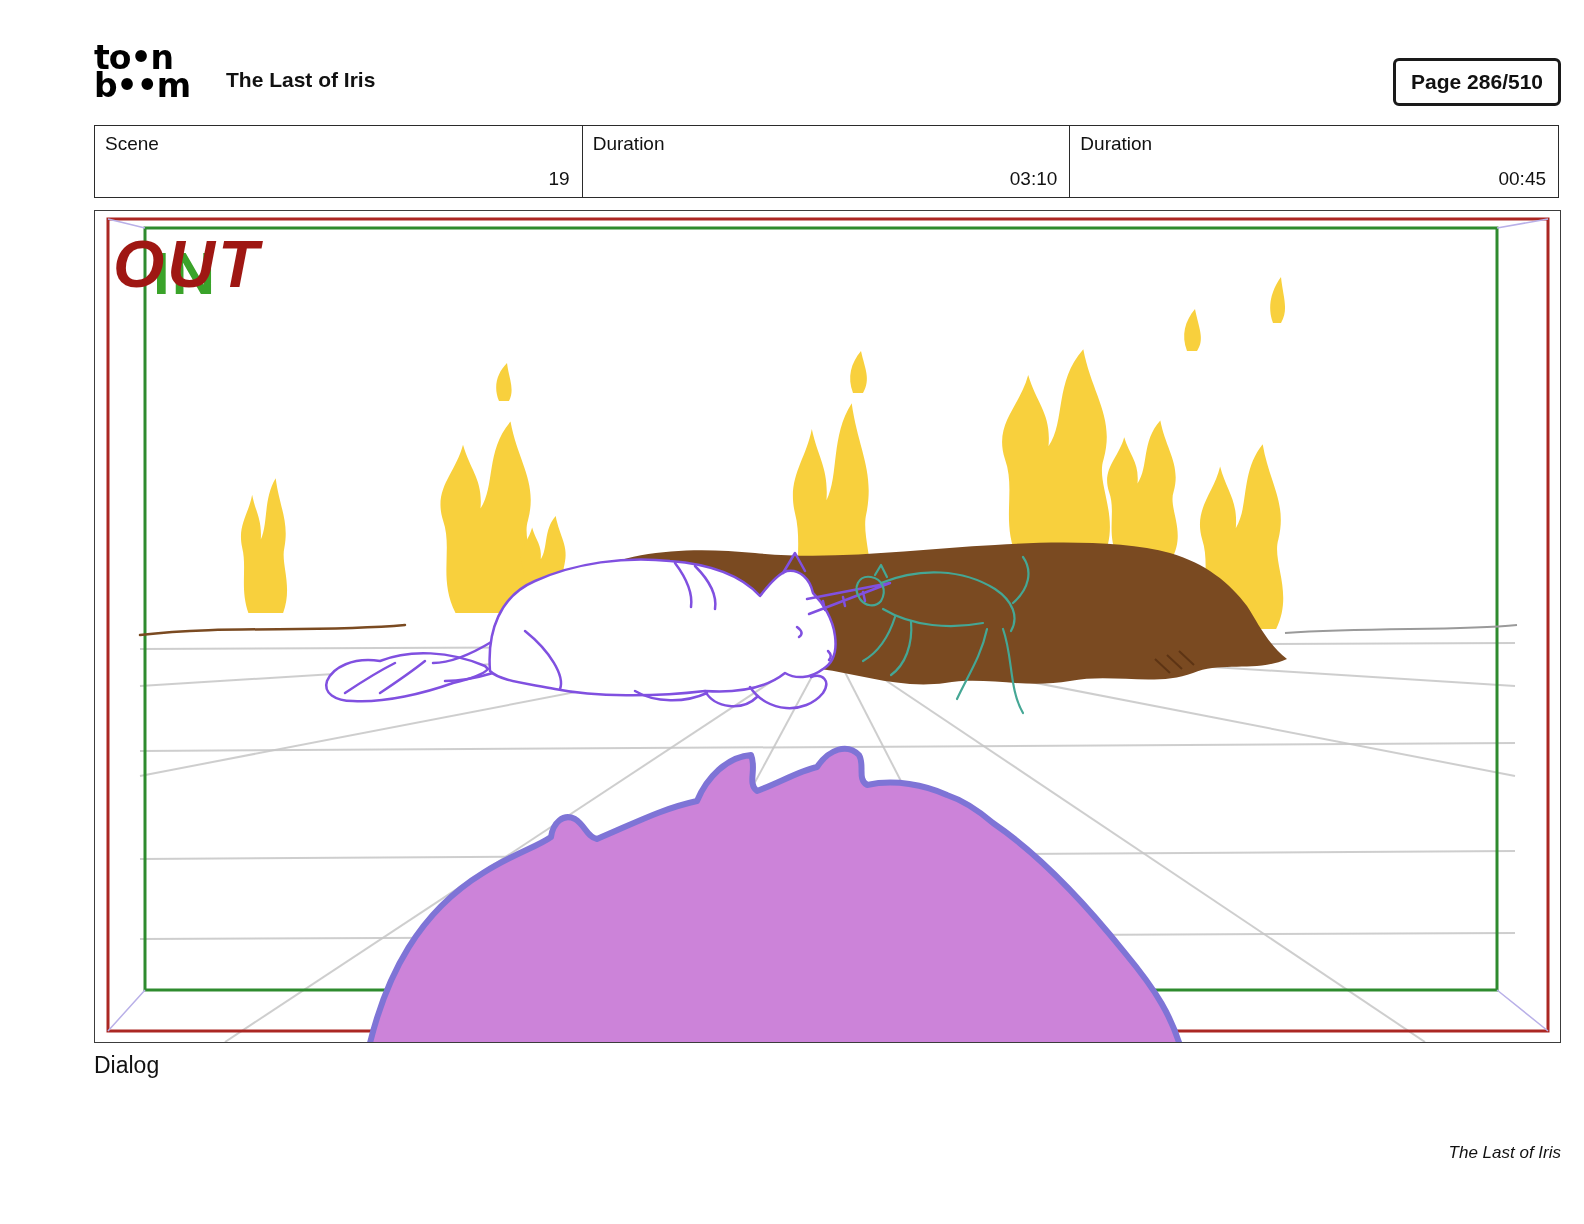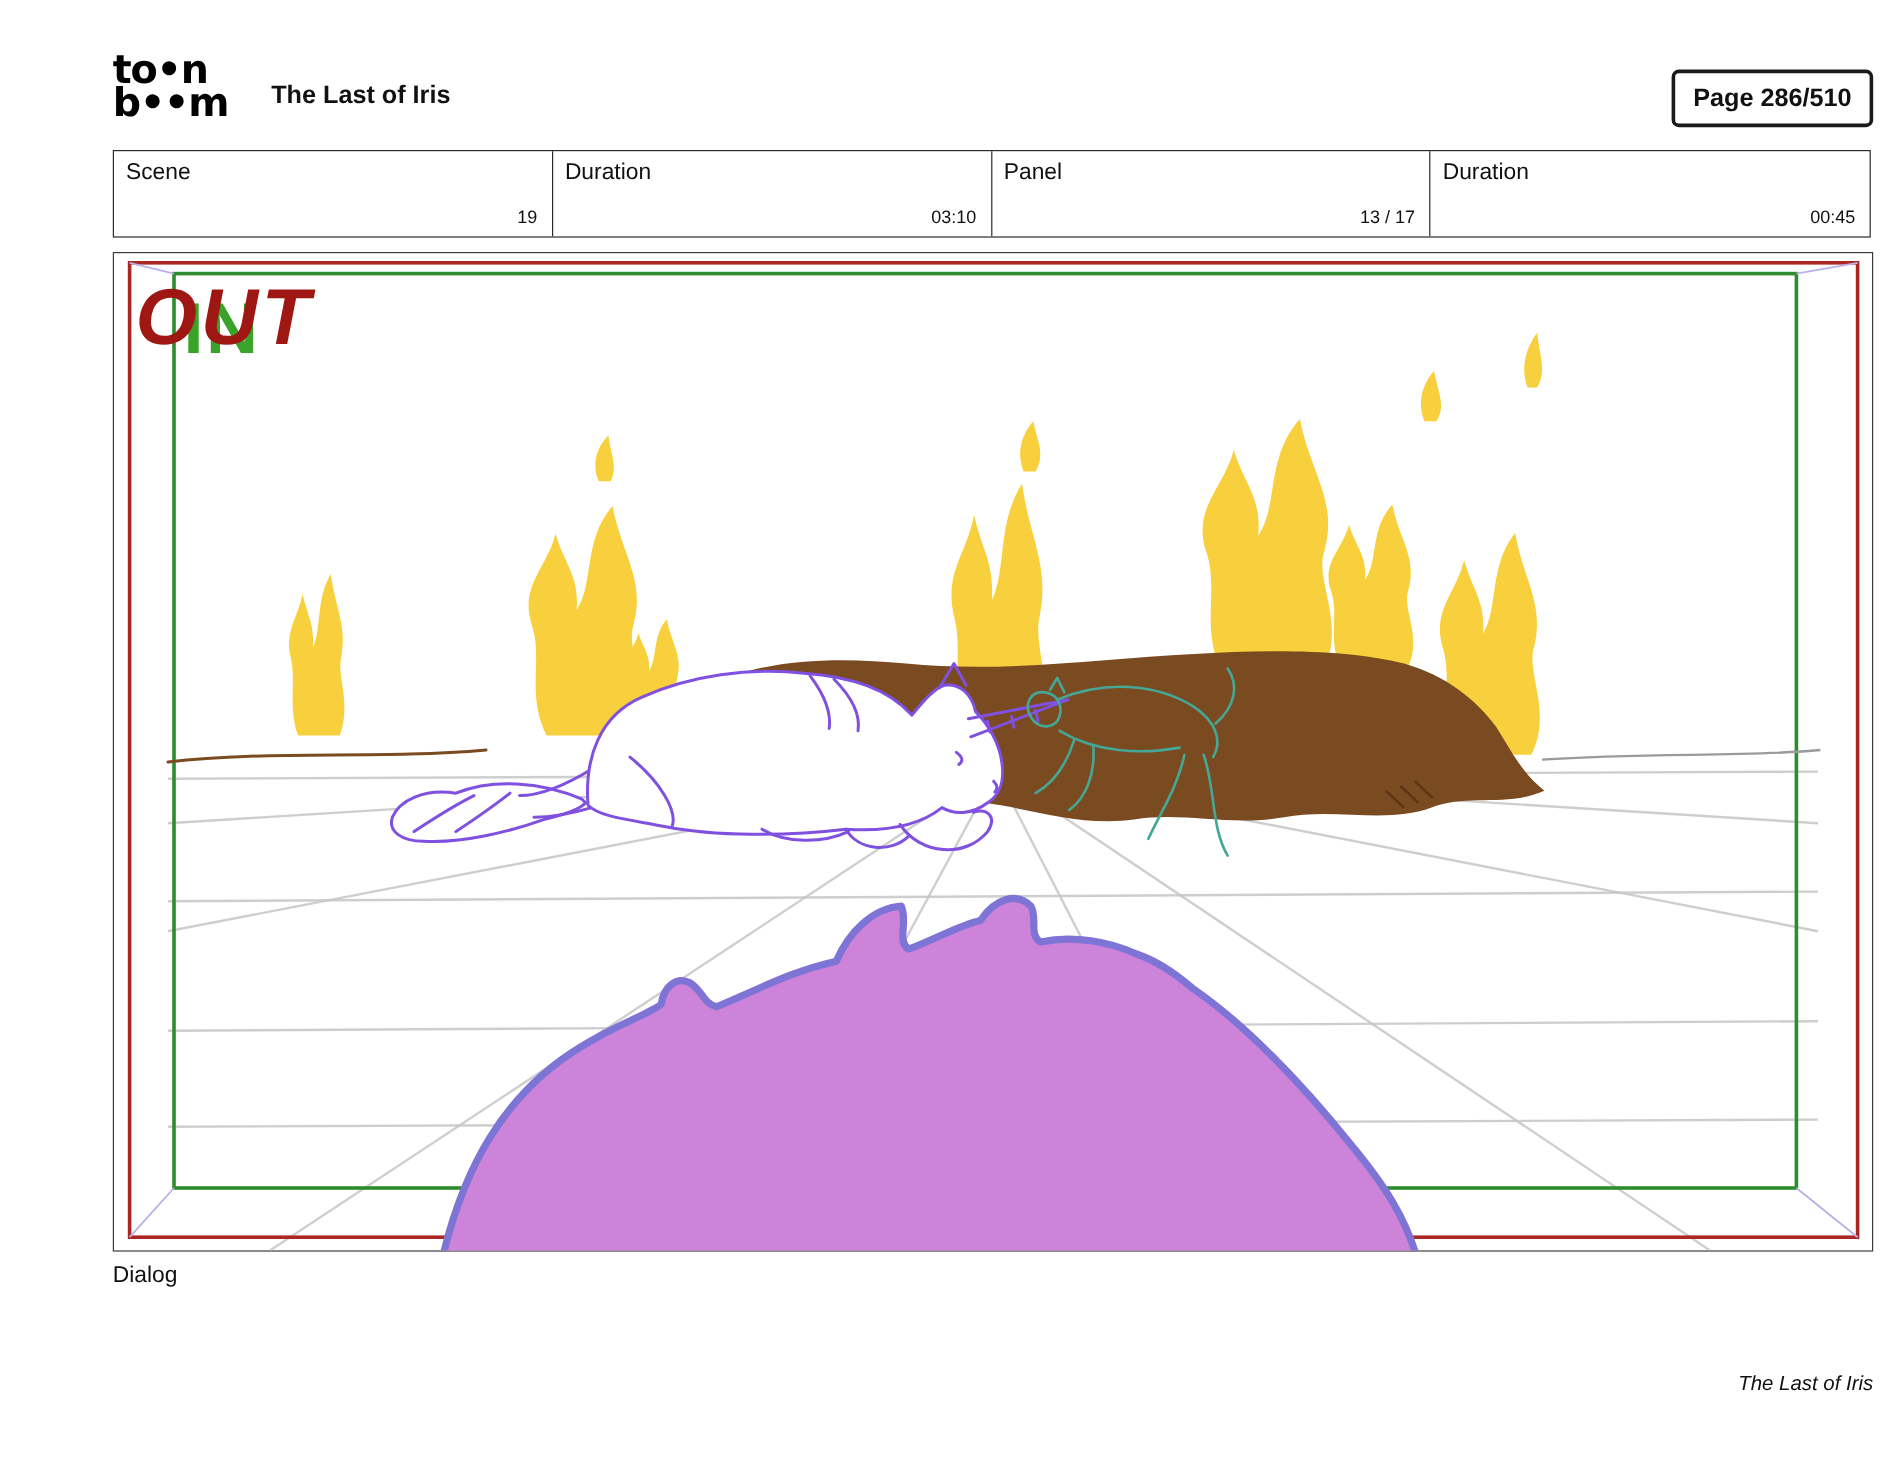--- a/index.html
+++ b/index.html
@@ -12,21 +12,21 @@
     font-weight:800;font-size:33px;line-height:0.84;letter-spacing:-1px;color:#000;}
   .title{position:absolute;left:187px;top:68px;font-size:21px;font-weight:bold;}
   .page-badge{position:absolute;right:62px;top:58px;border:3px solid #1a1a1a;border-radius:6px;
     padding:9px 15px;font-size:21px;font-weight:bold;text-align:right;}
   
   .info-bar{position:absolute;left:55px;top:125px;width:1465px;height:73px;display:flex;
     border:1.5px solid #2b2b2b;box-sizing:border-box;}
   .info-cell{position:relative;flex:1 1 25%;border-right:1.5px solid #2b2b2b;box-sizing:border-box;}
   .info-cell:last-child{border-right:none;}
   .info-label{position:absolute;left:10px;top:7px;font-size:19px;}
-  .info-value{position:absolute;right:12px;bottom:7px;font-size:15px;}
+  .info-value{position:absolute;right:12px;bottom:7px;font-size:19px;}
   
   .board{position:absolute;left:55px;top:210px;width:1465px;height:831px;
     border:1px solid #3c3c3c;box-sizing:content-box;background:#fff;}
   .board svg{position:absolute;left:0;top:0;width:100%;height:100%;display:block;}
   .out-label{position:absolute;left:18px;top:20px;font-size:66px;font-weight:800;
     color:var(--out-text,#9f1713);letter-spacing:3px;z-index:3;line-height:1;font-style:italic;}
   .in-label{position:absolute;left:58px;top:33px;font-size:60px;font-weight:800;
     color:var(--in-text,#3aa32a);letter-spacing:2px;z-index:2;line-height:1;text-align:center;}
   
   .frame-red{fill:none;stroke:var(--frame-outer,#ab2723);stroke-width:3;}
@@ -36,21 +36,21 @@
   .flame{fill:var(--flame,#f8d03d);}
   .cape{fill:var(--cape,#7a4a21);}
   .cape-line{stroke:var(--cape,#7a4a21);stroke-width:2.5;fill:none;stroke-linecap:round;}
   .gray-ground{stroke:#9a9a9a;stroke-width:2;fill:none;}
   .hatch{stroke:#5d3414;stroke-width:2;}
   .uni{stroke:var(--unicorn-line,#8050e0);stroke-width:2.5;fill:none;stroke-linecap:round;stroke-linejoin:round;}
   .uni-body{fill:#ffffff;}
   .foal{stroke:var(--foal-line,#45a795);stroke-width:2.2;fill:none;stroke-linecap:round;stroke-linejoin:round;}
   .mound{fill:var(--mound-fill,#cc83d9);stroke:var(--mound-stroke,#7e74d6);stroke-width:6;stroke-linejoin:round;}
   
-  .dialog-label{position:absolute;left:55px;top:1052px;font-size:19px;}
+  .dialog-label{position:absolute;left:55px;top:1052px;font-size:23px;}
   .footer-title{position:absolute;right:62px;top:1143px;font-size:17px;font-style:italic;}
 </style>
 </head>
 <body>
 
 <div class="page">
 
   <div class="logo">
     <div>to•n</div>
     <div>b••m</div>
@@ -59,24 +59,20 @@
   <div class="page-badge">Page 286/510</div>
 
   <div class="info-bar">
     <div class="info-cell">
       <div class="info-label">Scene</div>
       <div class="info-value">19</div>
     </div>
     <div class="info-cell">
       <div class="info-label">Duration</div>
       <div class="info-value">03:10</div>
-    </div>
-    <div class="info-cell">
-      <div class="info-label">Panel</div>
-      <div class="info-value">13 / 17</div>
     </div>
     <div class="info-cell">
       <div class="info-label">Duration</div>
       <div class="info-value">00:45</div>
     </div>
   </div>
 
   <div class="board">
     <svg viewBox="0 0 1465 831">
 

